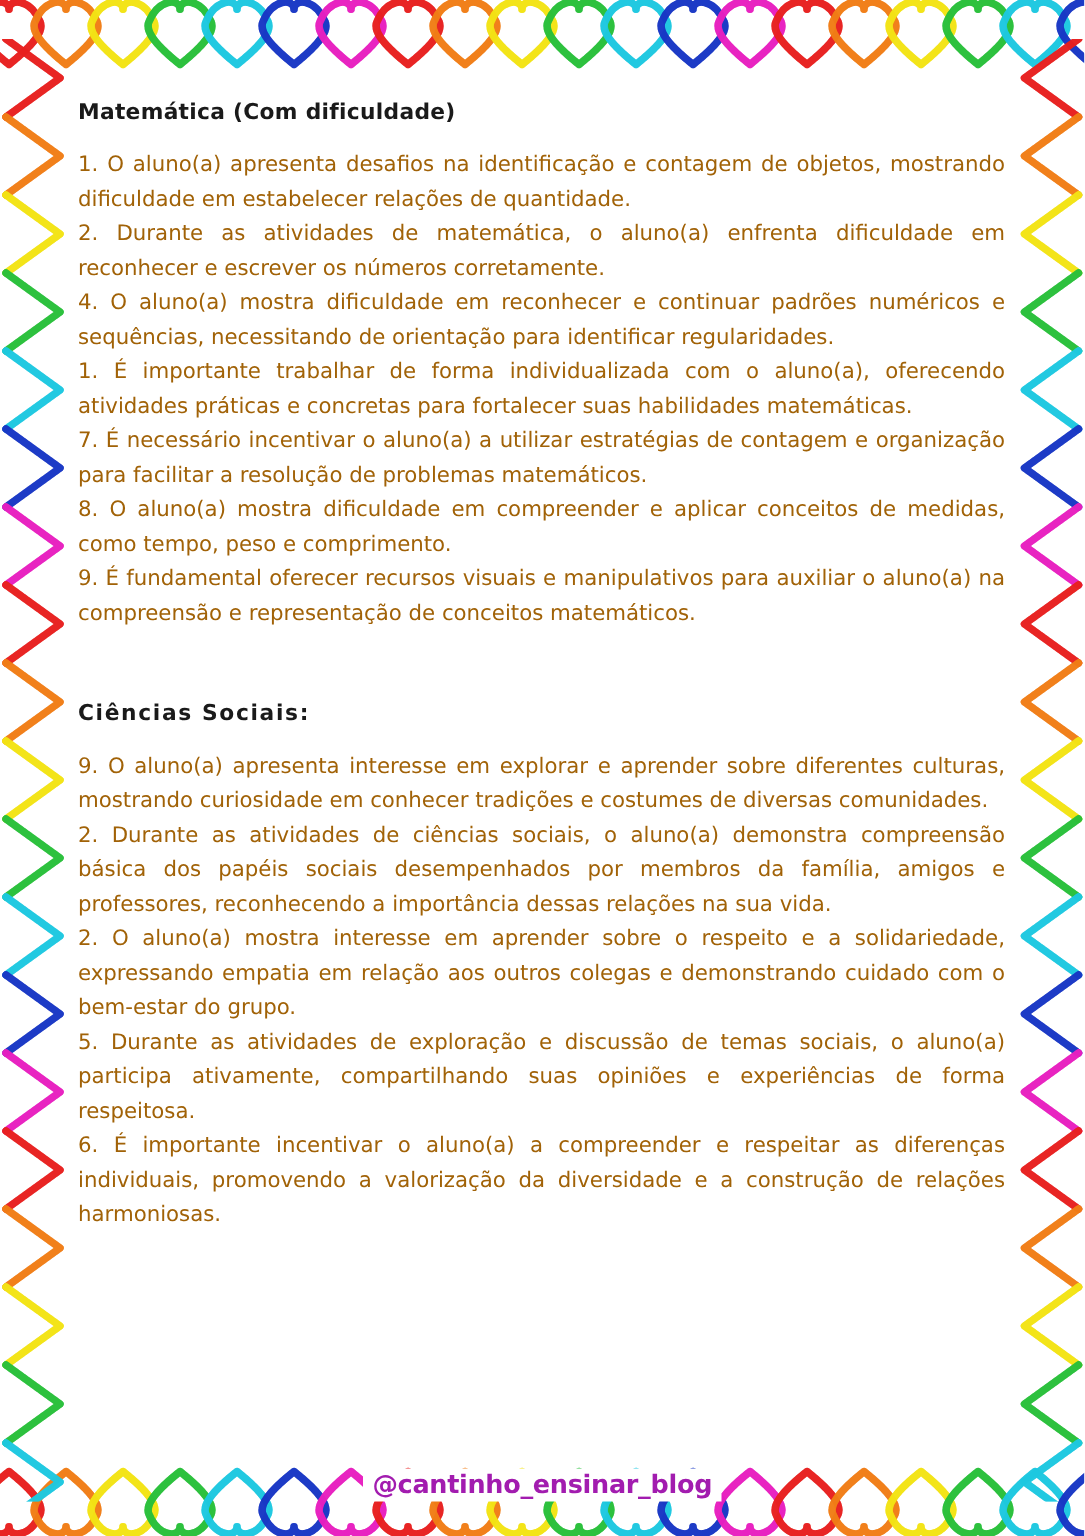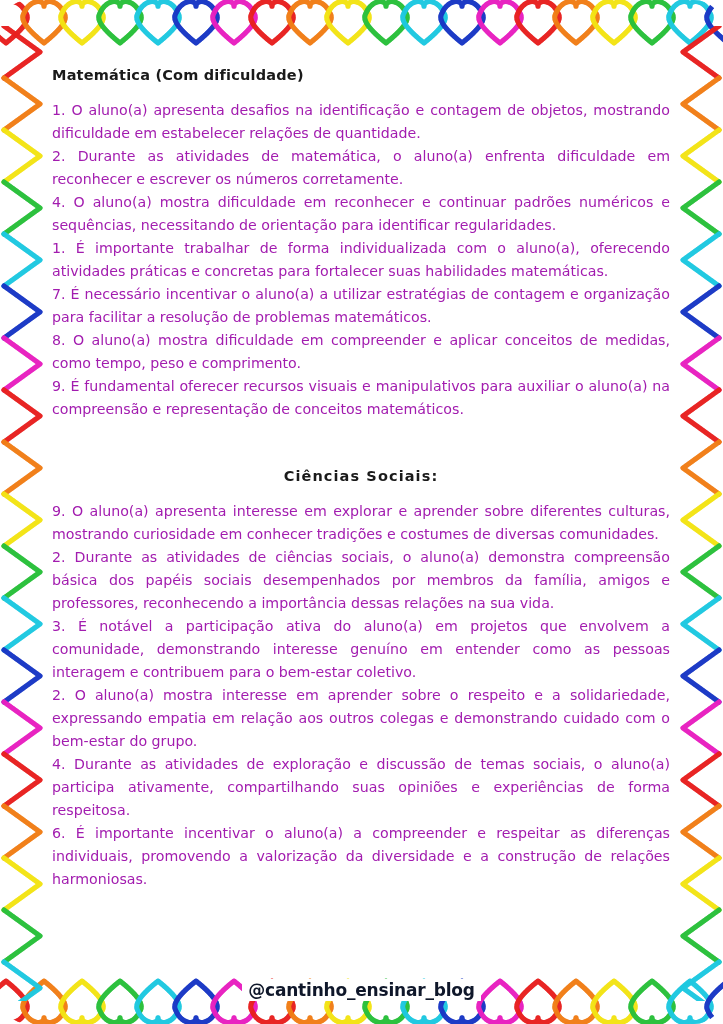--- a/index.html
+++ b/index.html
@@ -10,21 +10,20 @@
     background: #ffffff;
     font-family: "DejaVu Sans", sans-serif;
   }
 
   #page {
     position: relative;
     width: 723px;
     height: 1024px;
     background: #ffffff;
     overflow: hidden;
-    border-radius: 29px;
   }
 
   
   .border-band { position: absolute; pointer-events: none; }
 
   #border-top    { top: -4px;  left: 0;   width: 723px; height: 58px; }
   #border-bottom { bottom: -6px; left: 0; width: 723px; height: 56px; }
   #border-left   { top: 26px;  left: -6px;  width: 56px; height: 975px; }
   #border-right  { top: 26px;  right: -6px; width: 56px; height: 975px; }
 
@@ -40,48 +39,48 @@
 
   .section-title {
     font-family: "DejaVu Sans", sans-serif;
     font-weight: bold;
     font-size: 14.5px;
     color: #1a1a1a;
     letter-spacing: 0.2px;
     line-height: 1.25;
   }
 
-  .section-title.spaced { letter-spacing: 1.1px; text-align: center; }
+  .section-title.spaced { letter-spacing: 1.1px; }
 
   .item-list { margin-top: 15px; }
 
   .item {
     font-family: "DejaVu Sans", sans-serif;
     font-size: 14.2px;
-    color: #a21caf;
+    color: #a16207;
     line-height: 1.62;
     text-align: justify;
     text-justify: inter-word;
     margin-bottom: 0px;
     hyphens: none;
   }
 
   .gap-between-sections { height: 46px; }
 
   
   #footer-handle {
     position: absolute;
     left: 0;
     right: 0;
     bottom: 24px;
     text-align: center;
     font-family: "DejaVu Sans", sans-serif;
     font-weight: bold;
     font-size: 17px;
-    color: #0f172a;
+    color: #a21caf;
     letter-spacing: -0.2px;
     z-index: 5;
     background: rgba(255,255,255,0.0);
   }
   #footer-handle span {
     background: #ffffff;
     padding: 1px 6px;
   }
 </style>
 </head>
@@ -297,23 +296,22 @@
       </div>
     </div>
 
     <div class="gap-between-sections"></div>
 
     <div>
       <div class="section-title spaced">Ciências Sociais:</div>
       <div class="item-list">
         <p class="item">9. O aluno(a) apresenta interesse em explorar e aprender sobre diferentes culturas, mostrando curiosidade em conhecer tradições e costumes de diversas comunidades.</p>
         <p class="item">2. Durante as atividades de ciências sociais, o aluno(a) demonstra compreensão básica dos papéis sociais desempenhados por membros da família, amigos e professores, reconhecendo a importância dessas relações na sua vida.</p>
-        <p class="item">3. É notável a participação ativa do aluno(a) em projetos que envolvem a comunidade, demonstrando interesse genuíno em entender como as pessoas interagem e contribuem para o bem-estar coletivo.</p>
         <p class="item">2. O aluno(a) mostra interesse em aprender sobre o respeito e a solidariedade, expressando empatia em relação aos outros colegas e demonstrando cuidado com o bem-estar do grupo.</p>
-        <p class="item">4. Durante as atividades de exploração e discussão de temas sociais, o aluno(a) participa ativamente, compartilhando suas opiniões e experiências de forma respeitosa.</p>
+        <p class="item">5. Durante as atividades de exploração e discussão de temas sociais, o aluno(a) participa ativamente, compartilhando suas opiniões e experiências de forma respeitosa.</p>
         <p class="item">6. É importante incentivar o aluno(a) a compreender e respeitar as diferenças individuais, promovendo a valorização da diversidade e a construção de relações harmoniosas.</p>
 
       </div>
     </div>
 
   </div>
 
   <div id="footer-handle">
     <span>@cantinho_ensinar_blog</span>
   </div>

